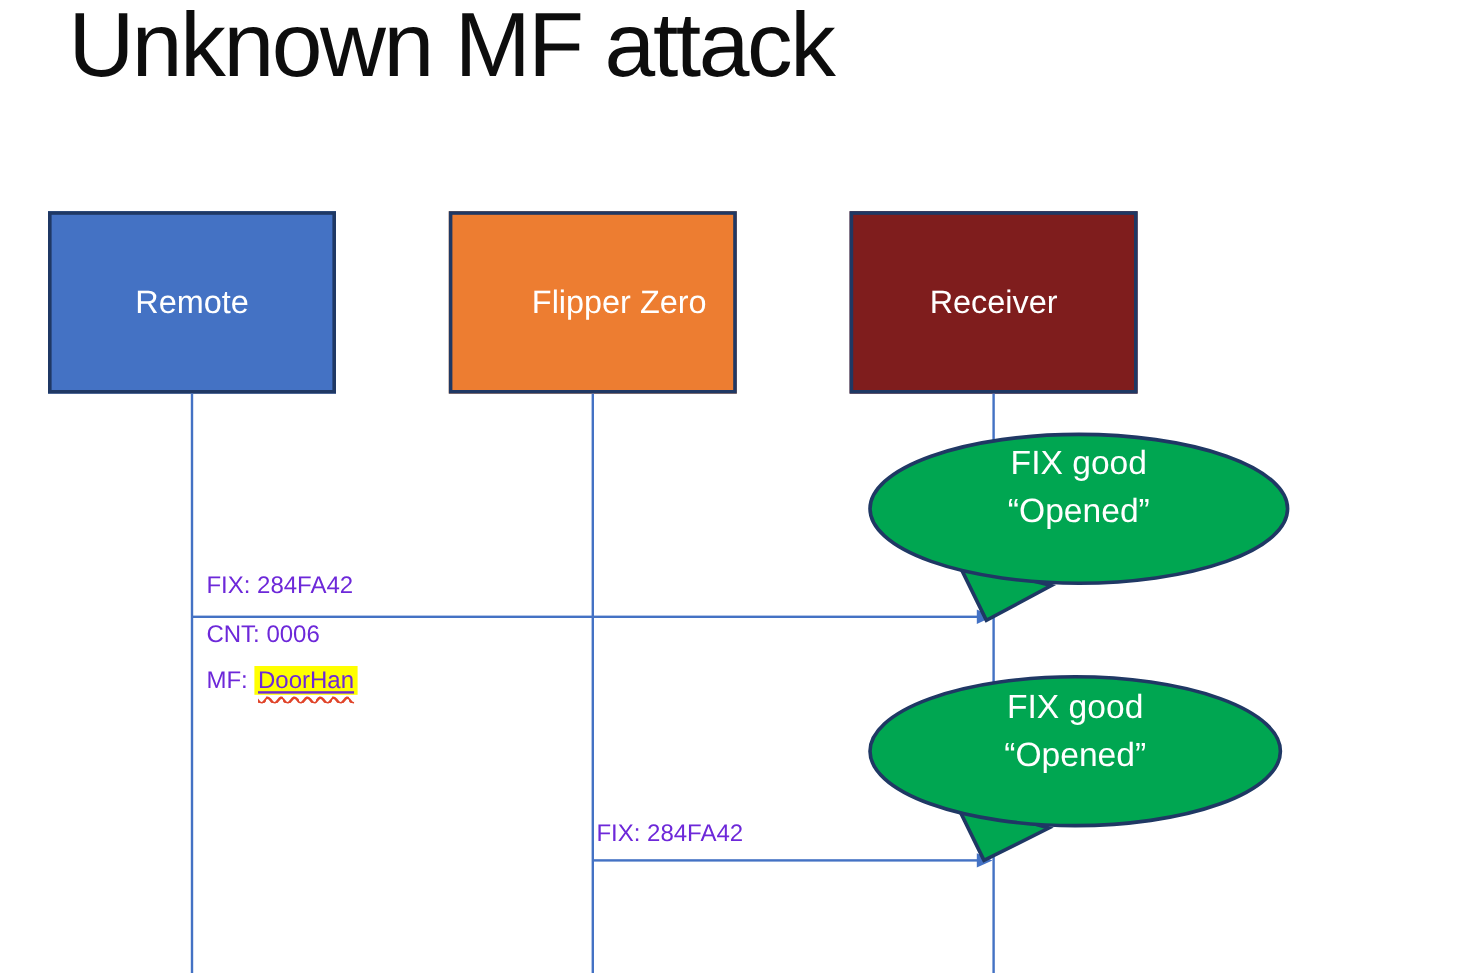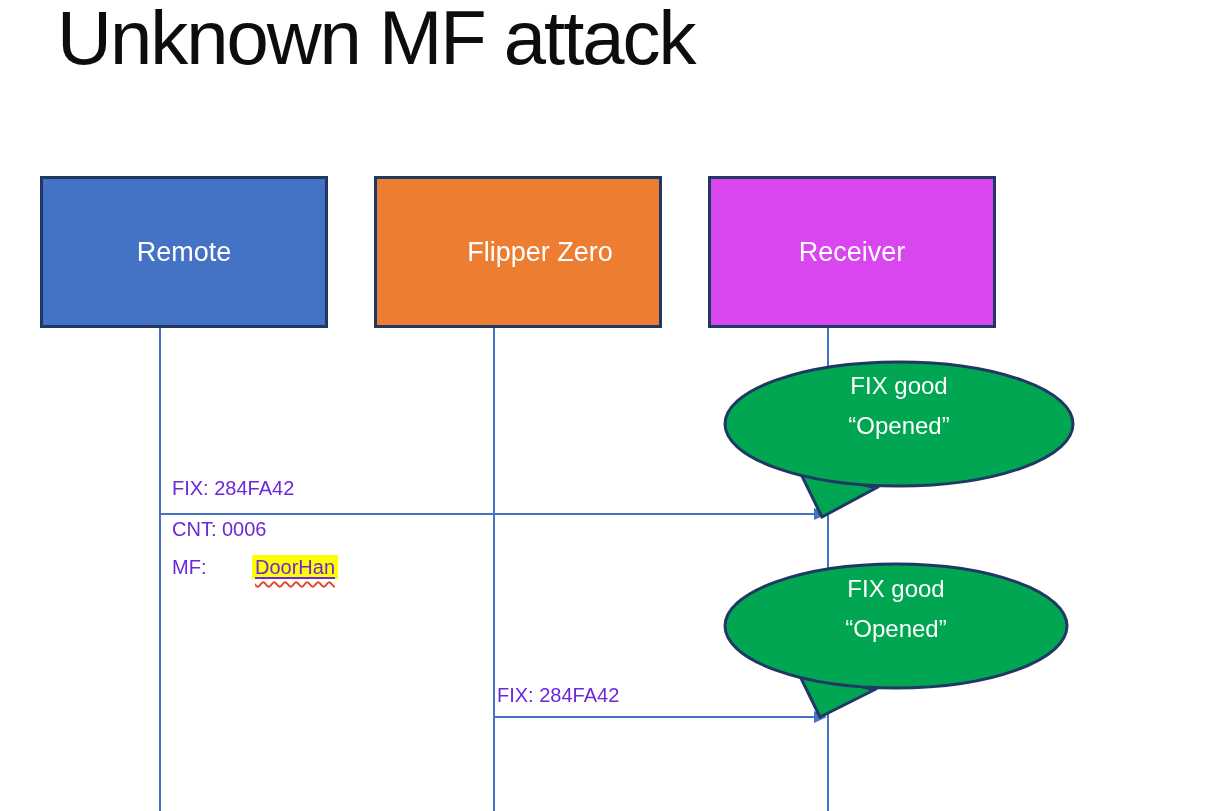--- a/index.html
+++ b/index.html
@@ -7,27 +7,27 @@
     position:relative; width:1216px; height:811px; overflow:hidden;
     background:#ffffff; font-family:"Liberation Sans", sans-serif;
   }
   .title{
     position:absolute; left:57px; top:-6px; margin:0;
     font-size:76px; font-weight:300; letter-spacing:-2px; color:#0d0d0d;
     font-family:"Liberation Sans", sans-serif; white-space:nowrap;
   }
   
   .actor{
-    position:absolute; top:176px; width:288px; height:152px; box-sizing:border-box;
+    position:absolute; top:176px; width:240px; height:152px; box-sizing:border-box;
     border:3px solid #1F3864; display:flex; align-items:center; justify-content:center;
     color:#ffffff; font-size:27px;
   }
   .actor.remote{ left:40px;  background:#4472C4; }
   .actor.flipper{ left:374px; background:#ED7D31;padding-left:44px; }
-  .actor.receiver{ left:708px; background:#d946ef; }
+  .actor.receiver{ left:708px; background:#7f1d1d; }
   
   .lifeline{ position:absolute; top:328px; width:2px; height:483px; background:#4472C4; }
   .lifeline.l1{ left:159px; } .lifeline.l2{ left:493px; } .lifeline.l3{ left:827px; }
   
   .arrow-line{ position:absolute; height:2px; background:#4472C4; }
   .arrow-line.a1{ left:160px; top:513px; width:655px; }
   .arrow-line.a2{ left:494px; top:716px; width:321px; }
   .arrow-head{
     position:absolute; width:0; height:0;
     border-top:6px solid transparent; border-bottom:6px solid transparent;
@@ -37,28 +37,28 @@
   .arrow-head.h2{ left:814px; top:711px; }
   
   .msg{ position:absolute; font-size:20px; color:#6d28d9; white-space:nowrap; line-height:1.15; }
   .m1a{ left:172px; top:477px; }
   .m1b{ left:172px; top:518px; }
   .m1c{ left:172px; top:556px; }
   .m2a{ left:497px; top:684px; }
   .m2b{ left:497px; top:726px; }
   .m2c{ left:497px; top:762px; }
   .hl{ background:#FFFF00; padding:1px 3px; }
-  .sq{ text-decoration:underline wavy #E0442A; text-decoration-thickness:2px; text-underline-offset:7px;margin-left:40px; }
+  .sq{ text-decoration:underline wavy #E0442A; text-decoration-thickness:2px; text-underline-offset:7px; }
   .u2{ text-decoration:underline solid; text-decoration-thickness:1.5px; text-underline-offset:3px; }
   
   .callout{ position:absolute; left:700px; width:400px; height:178px; }
   .callout.c1{ top:349px; } .callout.c2{ top:549px; }
   .callout polygon, .callout ellipse{ fill:#00A651; stroke:#1F3864; stroke-width:3; }
   .callout-text{
-    position:absolute; width:320px; color:#ffffff; font-size:24px;
+    position:absolute; width:320px; color:#ffffff; font-size:28px;
     text-align:center; line-height:40px;
   }
   .callout-text.t1{ left:739px; top:366px; }
   .callout-text.t2{ left:736px; top:569px; }
 </style>
 </head>
 <body>
 
 <div class="slide">
 

